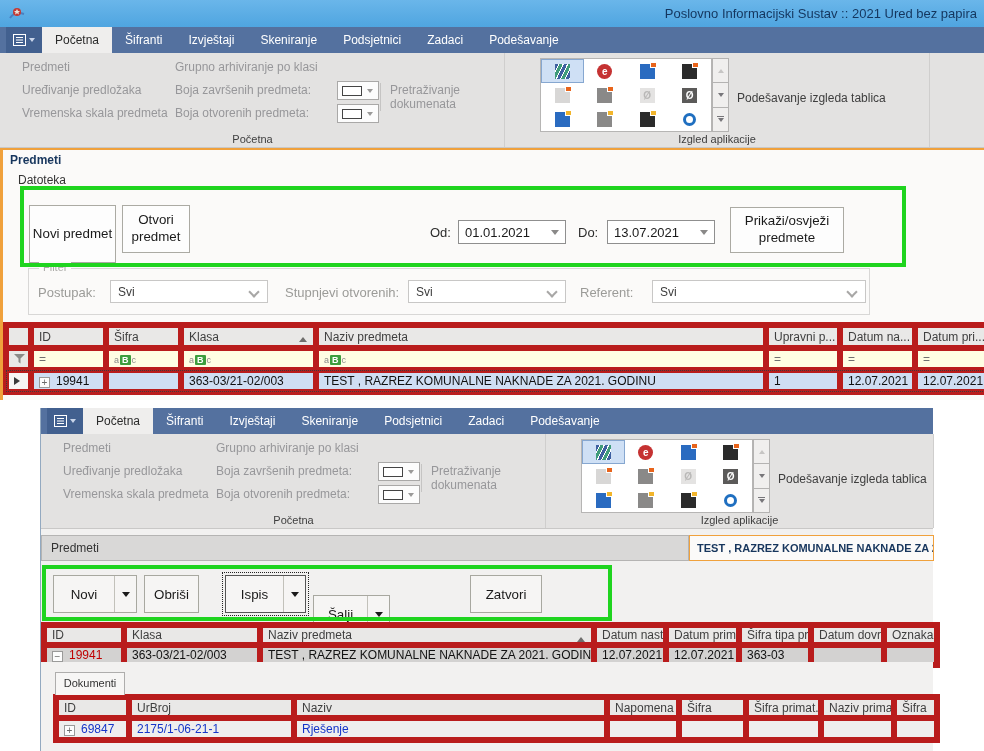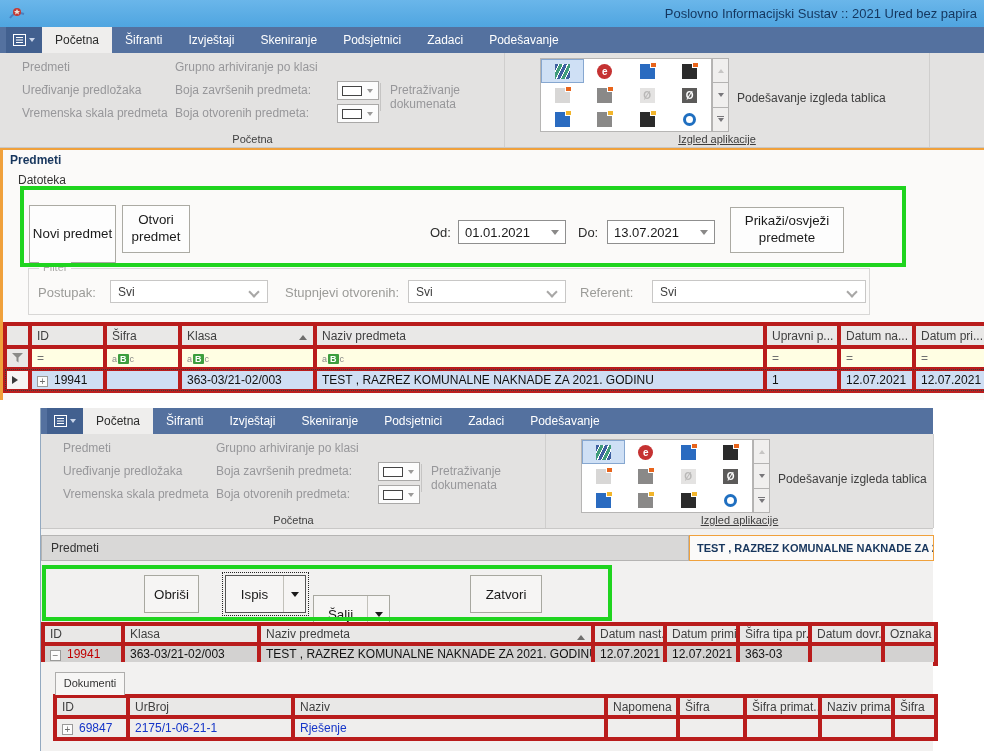--- a/index.html
+++ b/index.html
@@ -23,21 +23,21 @@
   .rib-lbl  { position:absolute; color:#97979a; white-space:nowrap; }
   .r1 { top:7px; } .r2 { top:30px; } .r3 { top:53px; }
   .swatch-combo { position:absolute; left:337px; width:42px; height:19px; background:#fcfcfc; border:1px solid #a9a8a7; display:flex; align-items:center; }
   .swatch-combo .sw { width:20px; height:10px; margin-left:4px; background:#fff; border:1px solid #444; }
   .swatch-combo .dd { margin-left:5px; width:0; height:0; border-left:3px solid transparent; border-right:3px solid transparent; border-top:4px solid #9a9998; }
   .rib-search { position:absolute; left:380px; top:30px; border-left:1px solid #c5c4c3; padding-left:9px; color:#97979a; }
   .rib-foot { position:absolute; bottom:2px; text-align:center; color:#3e3e3e; font-size:11px; }
   .rib-foot.f1 { left:0; width:505px; }
   .rib-g2 { position:absolute; left:505px; top:0; bottom:0; width:425px; border-right:1px solid #cfcecd; }
   .win2 .rib-g2 { width:388px; }
-  .rib-foot.f2 { left:0; width:100%;text-decoration:underline; }
+  .rib-foot.f2 { left:0; width:100%; }
   .gallery-box { position:absolute; left:35px; top:5px; width:172px; height:74px; background:#ffffff; border:1px solid #b6b5b4; display:grid; grid-template-columns:repeat(4,1fr); grid-template-rows:repeat(3,1fr); }
   .gal-cell { display:flex; align-items:center; justify-content:center; }
   .gal-cell.sel { background:#cfe0f5; outline:1px solid #86a7d0; outline-offset:-1px; }
   .gi { position:relative; width:15px; height:15px; display:inline-block; font-weight:bold; font-size:10px; line-height:15px; text-align:center; color:#fff; }
   .gi i { position:absolute; right:-2px; top:-2px; width:7px; height:6px; display:block; border:1px solid #fff; }
   .gi-circle { border-radius:50%; }
   .gi-ring { width:13px; height:13px; border:3px solid #1f6fc0; border-radius:50%; background:transparent !important; }
   .gi-stripes { background:repeating-linear-gradient(115deg,#3d5fa0 0 3px,#ffffff 3px 4px,#3f9b7a 4px 7px,#ffffff 7px 8px); }
   .gal-scroll { position:absolute; left:207px; top:5px; width:17px; height:74px; display:flex; flex-direction:column; }
   .gal-scroll .gsb { flex:1; background:#f0efee; border:1px solid #b4b3b2; border-top-width:0; display:flex; flex-direction:column; align-items:center; justify-content:center; }
@@ -57,21 +57,21 @@
   .date-combo { position:absolute; height:24px; background:#fff; border:1px solid #8f8f8f; display:flex; align-items:center; }
   .date-combo .val { padding-left:6px; font-size:13px; color:#1a1a1a; flex:1; }
   .date-combo .dd { margin-right:6px; width:0; height:0; border-left:4px solid transparent; border-right:4px solid transparent; border-top:5px solid #8a8988; }
   .groupbox { position:absolute; left:25px; top:118px; width:842px; height:47px; border:1px solid #d8d7d6; }
   .groupbox .legend { position:absolute; left:10px; top:-8px; background:#fbfaf9; padding:0 4px; color:#a9a8a5; font-size:11px; }
   .gb-label { position:absolute; top:16px; color:#9b9b98; font-size:13px; }
   .select { position:absolute; top:11px; height:23px; background:#fff; border:1px solid #c8c7c6; color:#3c3c3c; padding:4px 0 0 7px; }
   .select::after { content:""; position:absolute; right:9px; top:7px; width:6px; height:6px; border-right:2px solid #a8a7a6; border-bottom:2px solid #a8a7a6; transform:rotate(45deg); }
 
   table.grid { border-collapse:collapse; table-layout:fixed; background:#fff; }
-  .grid th, .grid td { border:4px solid #b91c1c; padding:0 5px; font-weight:normal; text-align:left; white-space:nowrap; overflow:hidden; }
+  .grid th, .grid td { border:6px solid #b91c1c; padding:0 5px; font-weight:normal; text-align:left; white-space:nowrap; overflow:hidden; }
   .grid th { background:#e9e8e7; color:#3f3f3f; height:23px; position:relative; }
   .grid td { height:22px; }
   #tbl1 { position:absolute; left:0; top:172px; width:981px; }
   .frow td { background:#fffee3; color:#707070; }
   .selcell { background:#e9e8e7 !important; text-align:center; }
   .sel-data { background:#f6f5f4 !important; }
   .row-sel-blue td { background:#cfdef3; color:#101010; }
   .row-sel-blue { outline:1px dotted #3c3c3c; outline-offset:-1px; }
   .sort { position:absolute; right:6px; top:9px; width:0; height:0; border-left:4px solid transparent; border-right:4px solid transparent; border-bottom:5px solid #6f6e6d; }
   .expander { display:inline-block; width:11px; height:11px; border:1px solid #9a9a99; background:#fcfcfc; color:#6b6b6a; font-size:10px; line-height:9px; text-align:center; vertical-align:-1px; margin-right:6px; }
@@ -424,20 +424,26 @@
         <span class="rib-tbl-label">Podešavanje izgleda tablica</span>
         <div class="rib-foot f2">Izgled aplikacije</div>
       </div>
     </div>
 
     <div class="doctabs">
       <div class="dtab-inactive">Predmeti</div>
       <div class="dtab-active">TEST , RAZREZ KOMUNALNE NAKNADE ZA 20</div>
     </div>
 
+    <button class="btn2" style="left:12px; width:84px;">
+      <span class="lbl">Novi</span>
+      <span class="dd-part">
+          <span class="dd"></span>
+        </span>
+    </button>
     <button class="btn2" style="left:103px; width:55px;">Obriši</button>
     <button class="btn2 focused" style="left:184px; width:81px;">
       <span class="lbl">Ispis</span>
       <span class="dd-part">
           <span class="dd"></span>
         </span>
     </button>
     <button class="btn2" style="left:272px; width:77px;margin-top:20px;">
       <span class="lbl">Šalji</span>
       <span class="dd-part">

